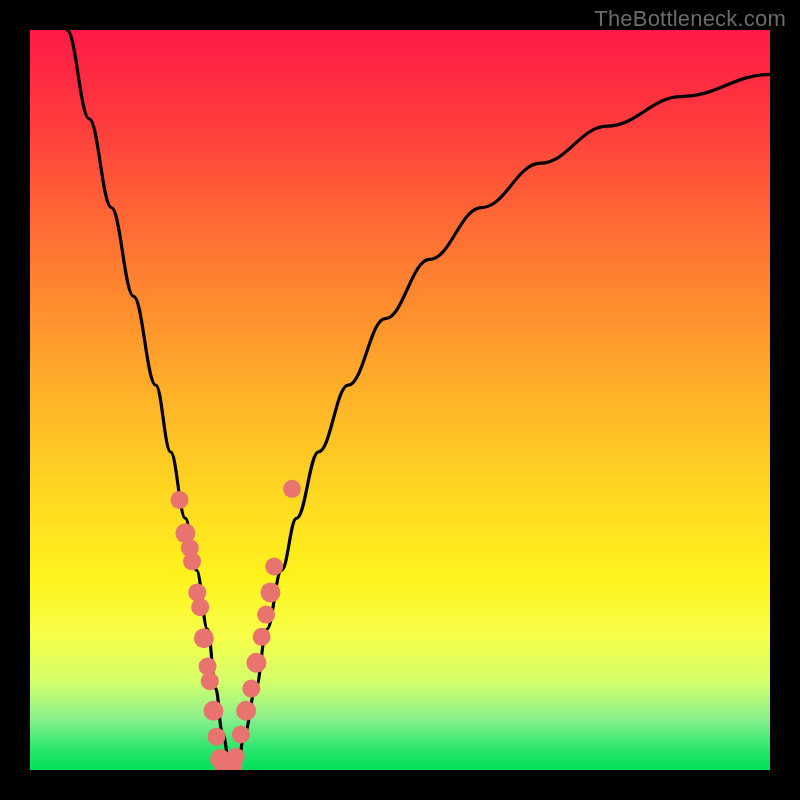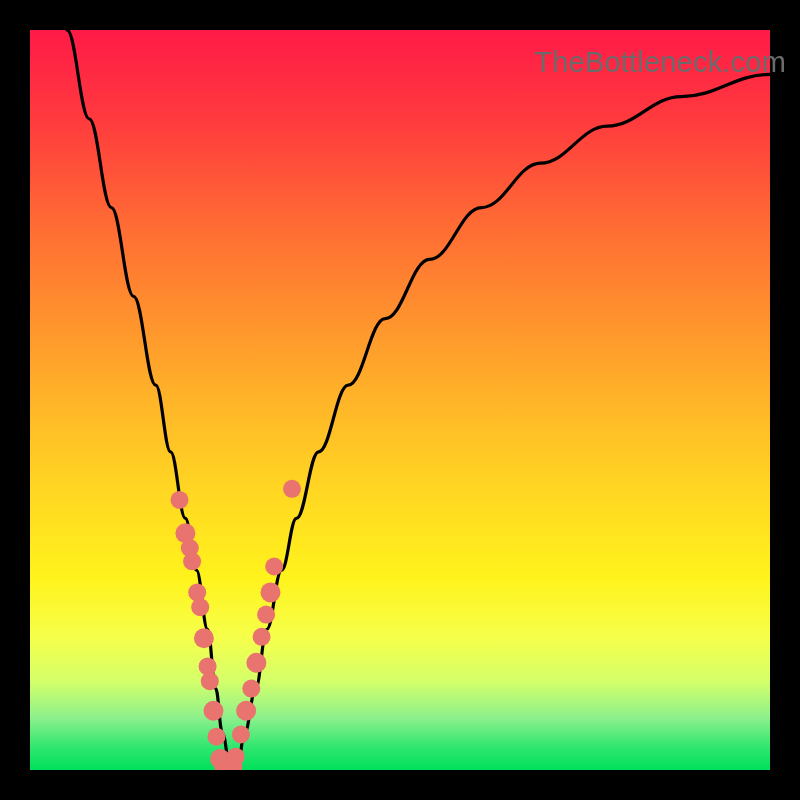--- a/index.html
+++ b/index.html
@@ -30,26 +30,25 @@
       #8cf08c 93%,
       #2ee66e 97%,
       #00e05a 100%
     );
   }
   .watermark {
     position: absolute;
     top: 6px;
     right: 14px;
     color: #6b6b6b;
-    font-size: 29px;
+    font-size: 22px;
     letter-spacing: 0.2px;
     font-weight: 500;
     z-index: 20;
     user-select: none;
-    margin-top: 40px;
   }
   svg.plot {
     position: absolute;
     left: 0;
     top: 0;
     width: 740px;
     height: 740px;
     z-index: 10;
   }
   .curve {

